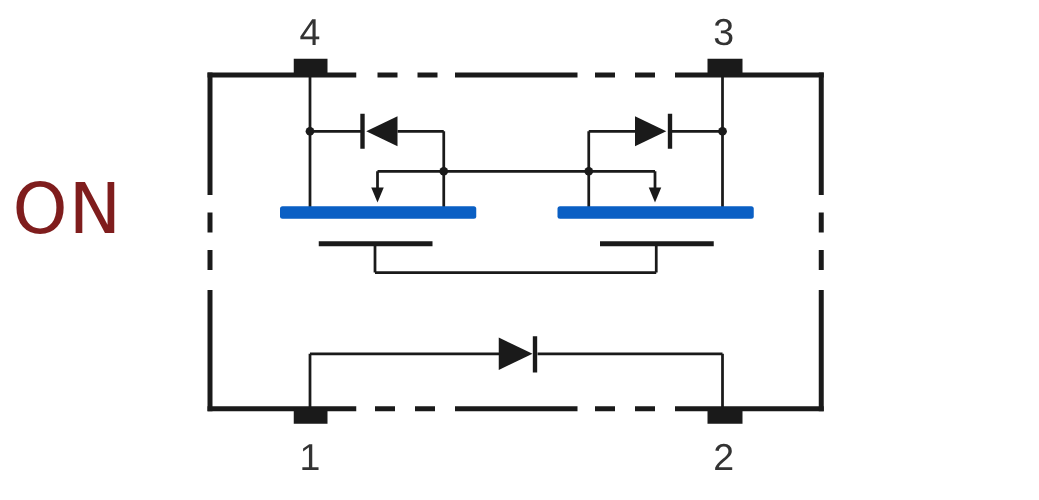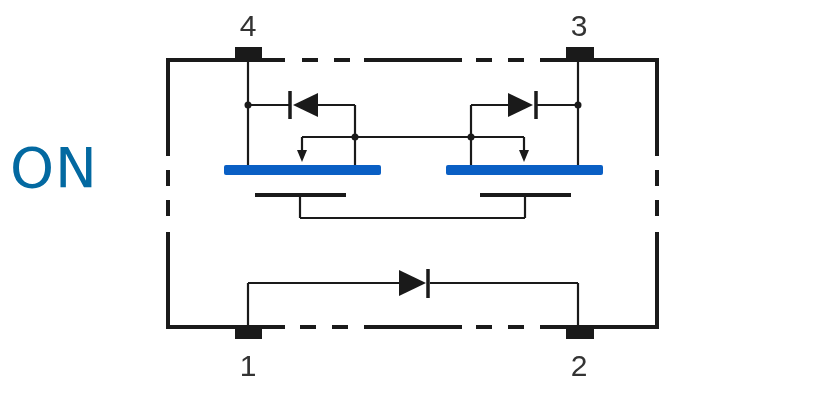--- a/index.html
+++ b/index.html
@@ -8,21 +8,21 @@
     position: absolute; left: 10px; top: 140px;
     font-family: "DejaVu Sans", sans-serif; font-weight: normal;
     font-size: 56px; letter-spacing: 1px; line-height: 1;
   }
   svg { position: absolute; left: 0; top: 0; }
   .pin-num { font-family: "Liberation Sans", sans-serif; font-size: 30px; fill: #333333; }
 </style>
 </head>
 <body>
 
-<div class="state-label" style="color:#0369a1">ON</div>
+<div class="state-label" style="color:#7f1d1d">ON</div>
 
 <svg width="831" height="400" viewBox="0 0 831 400">
   <g stroke="#1a1a1a" fill="none" stroke-linecap="butt">
 
     <g stroke-width="4">
       <line x1="166" y1="60" x2="285" y2="60"></line>
       <line x1="302" y1="60" x2="318" y2="60"></line>
       <line x1="334" y1="60" x2="350" y2="60"></line>
       <line x1="364" y1="60" x2="462" y2="60"></line>
       <line x1="476" y1="60" x2="492" y2="60"></line>

